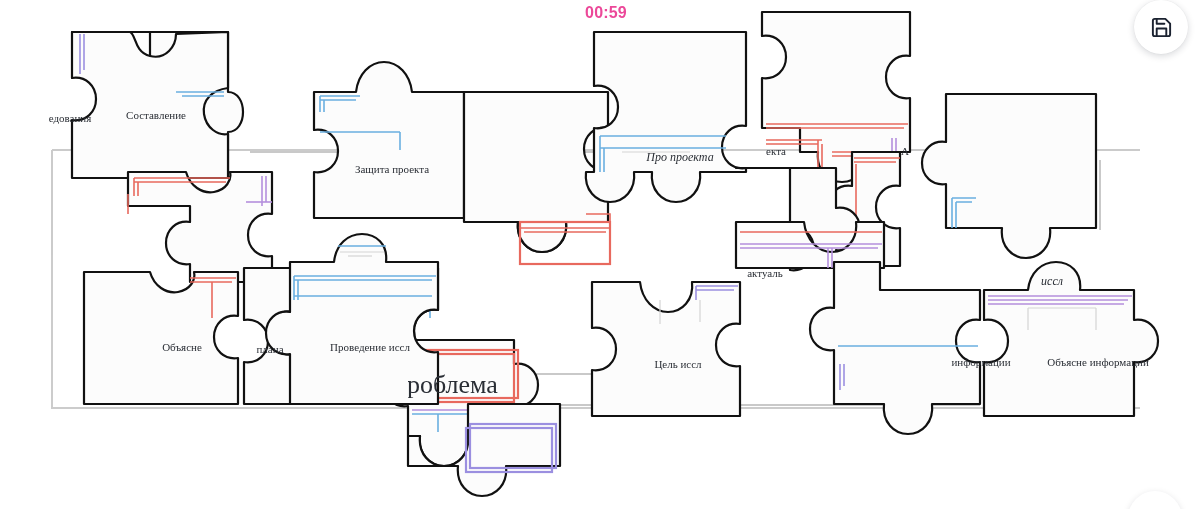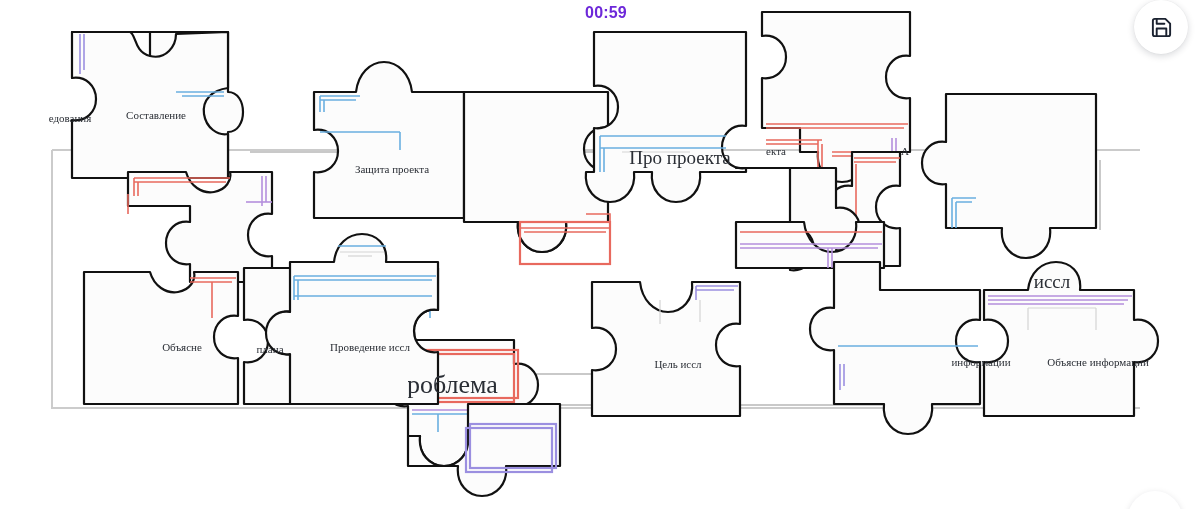--- a/index.html
+++ b/index.html
@@ -43,21 +43,21 @@
   #timer {
     position: absolute;
     left: 12px;
     right: 0;
     top: 4px;
     text-align: center;
     font-family: "Liberation Sans", "DejaVu Sans", sans-serif;
     font-size: 16px;
     font-weight: 700;
     letter-spacing: 0.2px;
-    color: #6d28d9;
+    color: #ec4899;
     z-index: 40;
     pointer-events: none;
   }
 
   
   #save-btn {
     position: absolute;
     right: 12px;
     top: 0px;
     width: 54px;
@@ -97,21 +97,21 @@
   }
   .plabel {
     position: absolute;
     color: #2a2e35;
     font-family: "Liberation Serif", "DejaVu Serif", serif;
     white-space: nowrap;
     line-height: 1;
     transform: translate(-50%, -50%);
   }
   .plabel.sm { font-size: 11px; margin-top: 12px; }
-  .plabel.md { font-size: 19px; }
+  .plabel.md { font-size: 12px; font-style: italic; }
   .plabel.lg { font-size: 26px; }
 
   
   .clipbox {
     position: absolute;
     overflow: hidden;
   }
 </style>
 </head>
 <body>
@@ -355,20 +355,23 @@
       </div>
 
       <div class="clipbox" style="left:753px; top:118px; width:54px;  height:42px;">
         <div class="plabel sm" style="left:23px; top:21px;">екта</div>
       </div>
 
       <div class="clipbox" style="left:893px; top:120px; width:26px;  height:38px;">
         <div class="plabel sm" style="left:12px; top:19px;">А</div>
       </div>
 
+      <div class="clipbox" style="left:736px; top:230px; width:74px;  height:58px;">
+        <div class="plabel sm" style="left:29px; top:31px;">актуаль</div>
+      </div>
 
       <div class="clipbox" style="left:592px; top:282px; width:148px; height:134px;">
         <div class="plabel sm" style="left:86px; top:70px;">Цель иссл</div>
       </div>
 
       <div class="clipbox" style="left:408px; top:340px; width:108px; height:96px;">
         <div class="plabel lg" style="left:35px; top:45px;">Проблема</div>
       </div>
 
 

